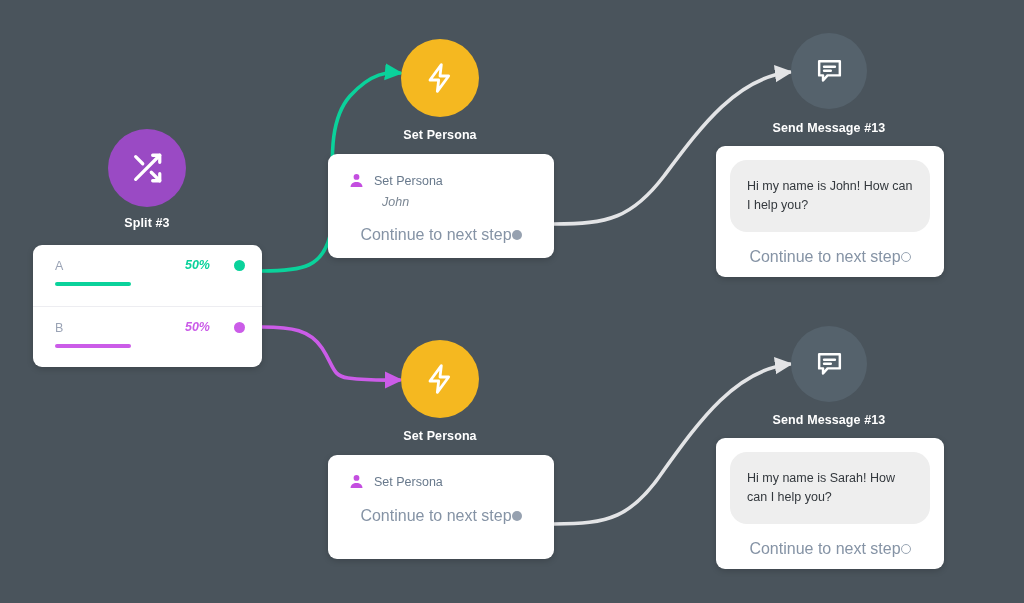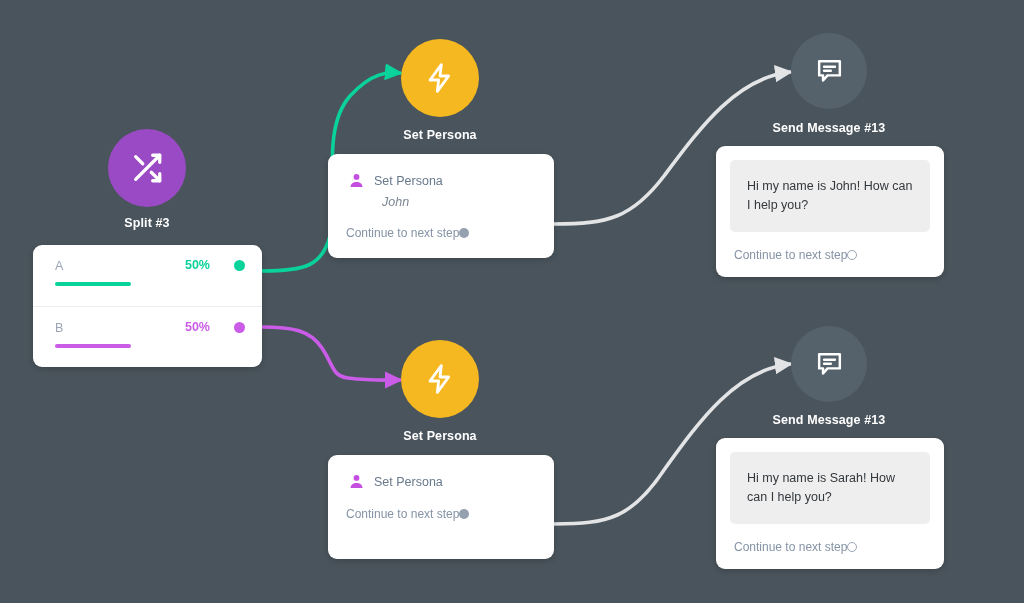--- a/index.html
+++ b/index.html
@@ -62,50 +62,51 @@
     width: 152px;
     border-radius: 2px;
     background: transparent;
   }
   .split-bar-fill { height: 100%; border-radius: 2px; }
   .split-pct {
     position: absolute;
     right: 52px; top: 13px;
     font-size: 12.5px;
     font-weight: bold;
+    font-style: italic;
   }
   .split-dot {
     position: absolute;
     right: 17px; top: 15px;
     width: 11px; height: 11px;
     border-radius: 50%;
   }
 
   
   .persona-head { display: flex; align-items: center; gap: 9px; padding: 18px 20px 0 20px; }
   .persona-title { font-size: 12.5px; color: #68798c; }
   .persona-value { font-size: 12.5px; color: #7b8794; font-style: italic; padding: 6px 0 0 54px; }
 
   
   .msg-bubble {
     margin: 14px 14px 0 14px;
     background: #eeeeee;
-    border-radius: 5px;
+    border-radius: 17px;
     padding: 17px 17px;
     color: #33383d;
     font-size: 12.5px;
     line-height: 19px;
   }
 
   
   .continue-row {
-    display: flex; align-items: center; justify-content: flex-start;
+    display: flex; align-items: center; justify-content: center;
     gap: 0;
     padding: 0 18px;
-    font-size: 12px;
+    font-size: 16px;
     color: #8593a5;
   }
   .continue-dot-filled {
     width: 10px; height: 10px; border-radius: 50%;
     background: #96a1b0;
   }
   .continue-dot-hollow {
     width: 10px; height: 10px; border-radius: 50%;
     border: 1.4px solid #9aa6b4; background: transparent;
   }

